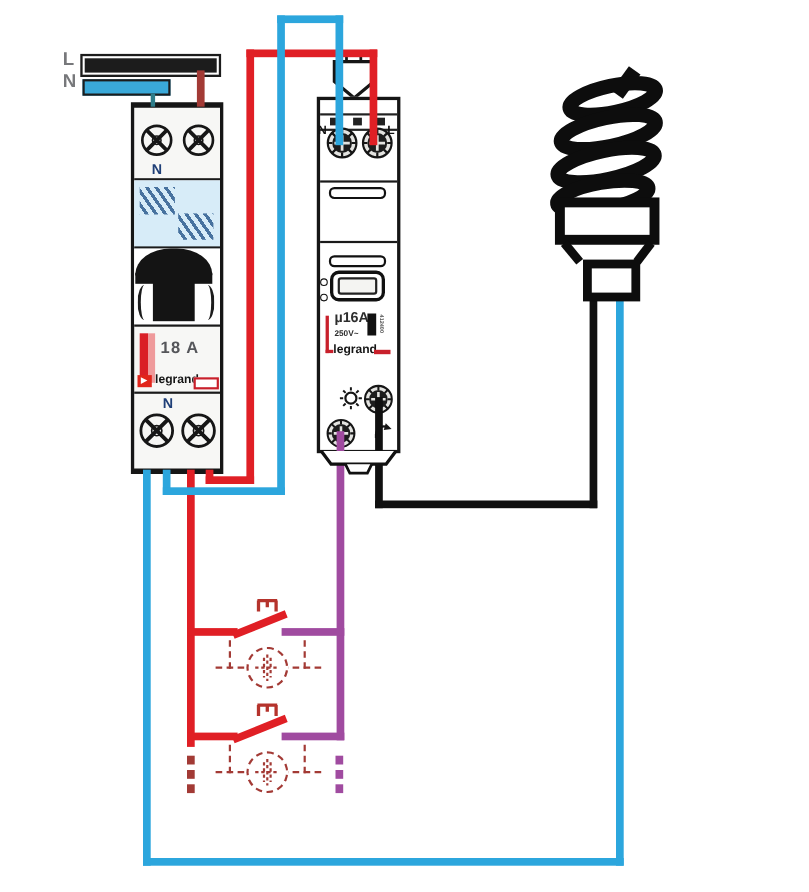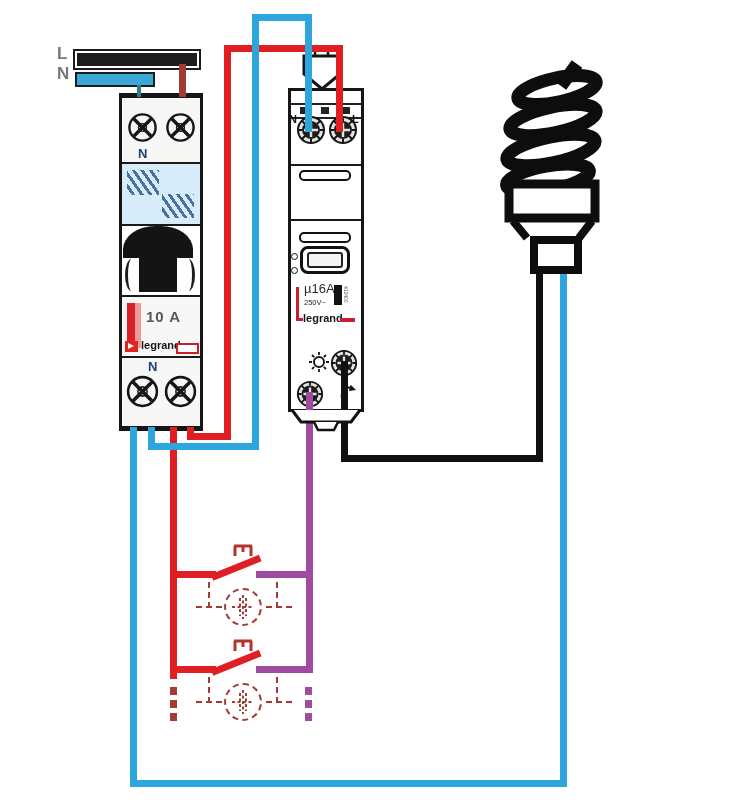--- a/index.html
+++ b/index.html
@@ -1,18 +1,18 @@
 <!DOCTYPE html>
 <html><head>
 <meta charset="utf-8">
 <style>
   html,body{margin:0;padding:0;background:#fff;}
   #canvas{position:relative;width:735px;height:811px;background:#ffffff;overflow:hidden;
           font-family:"Liberation Sans", sans-serif;}
-  .abs{position:absolute;}
+  .abs{position:absolute;font-weight:bold;}
   .wire{position:absolute;z-index:5;}
   .c-blue{background:#2ca6dd;}
   .c-red{background:#e01f25;}
   .c-darkred{background:#a23a35;}
   .c-teal{background:#2e7d8a;}
   .c-purple{background:#a04ba0;}
   .c-black{background:#101010;}
   .dot{position:absolute;width:7px;height:8px;z-index:5;}
   .lbl-sup{position:absolute;color:#77787b;font-weight:bold;font-size:17px;z-index:6;}
   .device{position:absolute;background:#f7f7f5;border:3px solid #161616;z-index:3;}
@@ -98,21 +98,21 @@
     <div class="abs" style="left:0;top:128px;width:100%;height:69px;background:#fff;">
       <div class="abs" style="left:1px;top:0;width:70px;height:26px;background:#141414;border-radius:36px 36px 4px 4px / 26px 26px 3px 3px;"></div>
       <div class="abs" style="left:1px;top:22px;width:70px;height:10px;background:#141414;"></div>
       <div class="abs" style="left:17px;top:30px;width:38px;height:36px;background:#141414;"></div>
       <div class="curve" style="left:3px;top:33px;"></div>
       <div class="curve" style="left:60px;top:33px;border-left:none;border-right:3px solid #1c1c1c;"></div>
     </div>
     <div class="divider" style="top:197px;"></div>
 
     <div class="abs" style="left:5px;top:205px;width:14px;height:45px;background:linear-gradient(90deg,#da1f26 0 55%,#ef9a9b 55% 100%);"></div>
-    <div class="abs" style="left:24px;top:210px;font-size:15px;font-weight:bold;color:#55565a;letter-spacing:1px;">10 A</div>
+    <div class="abs" style="left:24px;top:210px;font-size:15px;font-weight:bold;color:#55565a;letter-spacing:1px;">18 A</div>
     <div class="abs" style="left:3px;top:243px;width:13px;height:11px;background:#e1251b;">
       <div class="abs" style="left:3px;top:2px;width:0;height:0;border-left:6px solid #fff;border-top:3.5px solid transparent;border-bottom:3.5px solid transparent;"></div>
     </div>
     <div class="abs" style="left:19px;top:241px;font-size:11px;font-weight:800;color:#161616;">legrand</div>
     <div class="abs" style="left:54px;top:245px;width:19px;height:7px;background:#fff;border:2px solid #c8202b;"></div>
     <div class="divider" style="top:258px;"></div>
 
     <div class="nlab" style="left:26px;top:261px;">N</div>
     <div class="screw" style="left:3px;top:276px;">
       <svg width="35" height="35" viewBox="0 0 34 34">

